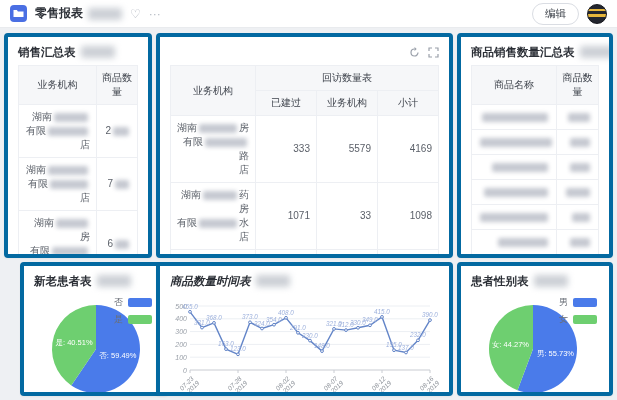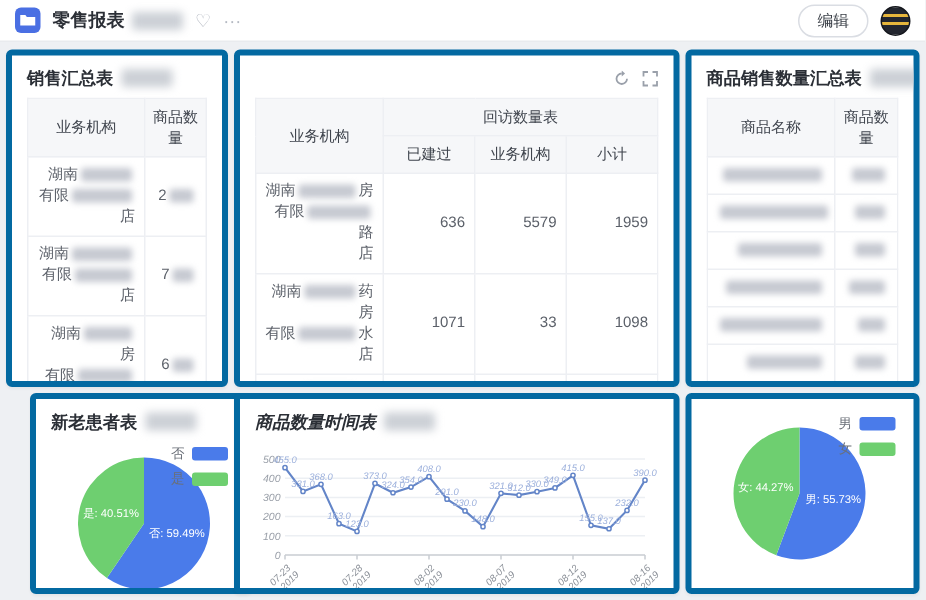--- a/index.html
+++ b/index.html
@@ -157,23 +157,23 @@
           <th>小计</th>
         </tr>
       </thead>
       <tbody id="revisit-tbody">
           <tr>
             <td>
               <div>湖南<span class="blob" style="width: 38px;"></span>房</div>
               <div>有限<span class="blob" style="width: 42px;"></span>路</div>
               <div>店</div>
             </td>
-            <td>636</td>
+            <td>333</td>
             <td>5579</td>
-            <td>1959</td>
+            <td>4169</td>
           </tr>
           <tr>
             <td>
               <div>湖南<span class="blob" style="width: 34px;"></span>药房</div>
               <div>有限<span class="blob" style="width: 38px;"></span>水</div>
               <div>店</div>
             </td>
             <td>1071</td>
             <td>33</td>
             <td>1098</td>
@@ -385,20 +385,26 @@
         <text x="236.0" y="55.5" text-anchor="middle" font-size="6.3" fill="#9cb0dc">137.0</text>
         <circle cx="248.0" cy="46.3" r="1.4" fill="#fff" stroke="#6385c8" stroke-width="1"></circle>
         <text x="248.0" y="43.3" text-anchor="middle" font-size="6.3" fill="#9cb0dc">232.0</text>
         <circle cx="260.0" cy="26.1" r="1.4" fill="#fff" stroke="#6385c8" stroke-width="1"></circle>
         <text x="260.0" y="23.1" text-anchor="middle" font-size="6.3" fill="#9cb0dc">390.0</text>
       </svg>
   </div>
 </div>
 
 <div class="card" id="card-gender">
+  <div class="card-head">
+    <div class="card-title">
+      <span>患者性别表</span>
+      <span class="tblob"></span>
+    </div>
+  </div>
   <div class="pie-body">
     <svg class="pie-svg" id="pie-gender" width="110" height="104">
         <path d="M58,55 L58.00,11.00 A44,44 0 1 1 42.50,96.18 Z" fill="#4a7bea"></path>
         <text x="80.5" y="61.6" text-anchor="middle" font-size="7.5" fill="#ffffff">男: 55.73%</text>
         <path d="M58,55 L42.50,96.18 A44,44 0 0 1 58.00,11.00 Z" fill="#6ecf70"></path>
         <text x="35.5" y="53.4" text-anchor="middle" font-size="7.5" fill="#ffffff">女: 44.27%</text>
       </svg>
     <div class="legend" id="legend-gender">
         <div class="legend-item">
           <span class="legend-label">男</span>

